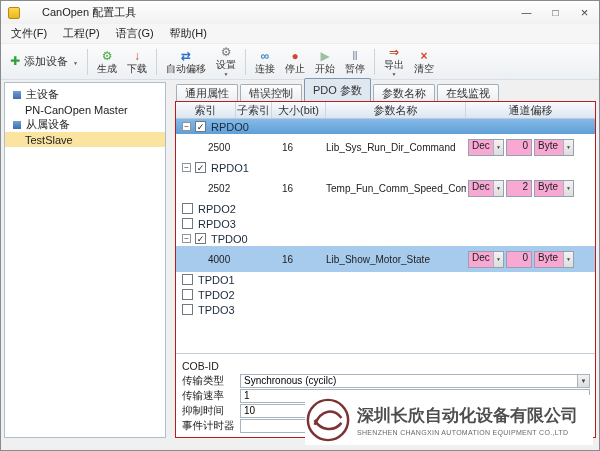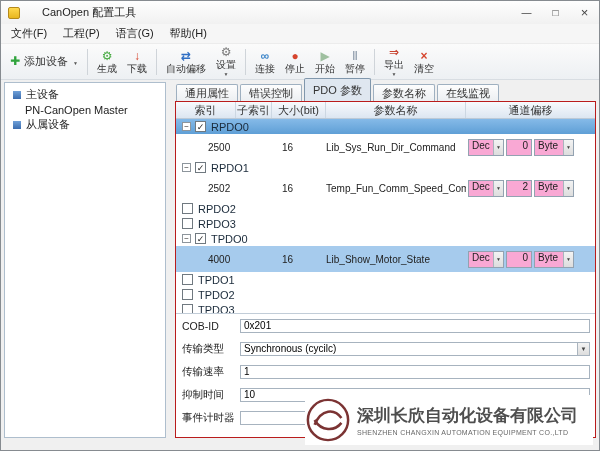--- a/index.html
+++ b/index.html
@@ -53,21 +53,21 @@
   .cell.c1{text-align:center}
   .cell.c2{padding-left:10px}
   .cell.c4{display:flex;align-items:center;gap:2px;padding-left:2px;overflow:visible}
   .mini{height:17px;border:1px solid #93a2b1;background:#f9a8d4;display:flex;font-size:10px;flex:0 0 auto}
   .mini.sel{padding-left:3px}
   .mini .dd{width:10px;height:100%;margin-left:auto;background:linear-gradient(#f3f3f3,#ddd);border-left:1px solid #aab4be;font-size:5px;display:flex;align-items:center;justify-content:center;color:#444}
   .mini.num{width:26px;justify-content:flex-end;padding-right:3px}
   .w-fmt{width:36px}.w-unit{width:40px}
 
   .form{flex:0 0 auto;border-top:1px solid #c2cdd8;padding:4px 5px 4px 6px;font-size:10.5px;background:#fff}
-  .f-row{display:flex;align-items:center;height:15px;margin-bottom:8px}
+  .f-row{display:flex;align-items:center;height:15px;margin-bottom:0}
   .f-label{width:58px;flex:0 0 auto;color:#222;white-space:nowrap}
   .f-input{flex:1;height:14px;border:1px solid #a7b3bf;background:#fff;display:flex;align-items:center;padding-left:3px;overflow:hidden;font-size:10px}
   .f-input .dd2{width:12px;height:100%;margin-left:auto;background:linear-gradient(#f3f3f3,#ddd);border-left:1px solid #aab4be;font-size:6px;display:flex;align-items:center;justify-content:center;color:#444;flex:0 0 auto}
 
   .watermark{position:absolute;right:6px;bottom:5px;width:288px;height:50px;background:#fff;display:flex;align-items:center;gap:6px;z-index:10}
   .wm-logo{width:46px;height:46px;flex:0 0 auto}
   .wm-cn{font-size:17px;font-weight:bold;color:#4e4e4e;white-space:nowrap}
   .wm-en{font-size:7px;color:#686868;white-space:nowrap;margin-top:2px;letter-spacing:.3px}
 </style>
 </head>
@@ -149,20 +149,23 @@
         <div class="tree-item" style="padding-left: 8px;">
           <span class="tree-bullet"></span>
           <span class="tree-label">主设备</span>
         </div>
         <div class="tree-item" style="padding-left: 20px;">
           <span class="tree-label">PN-CanOpen Master</span>
         </div>
         <div class="tree-item" style="padding-left: 8px;">
           <span class="tree-bullet"></span>
           <span class="tree-label">从属设备</span>
+        </div>
+        <div class="tree-item selected" style="padding-left: 20px;">
+          <span class="tree-label">TestSlave</span>
         </div>
       </div>
     <div class="main">
       <div class="tabbar">
           <div class="tab">通用属性</div>
           <div class="tab">错误控制</div>
           <div class="tab active">PDO 参数</div>
           <div class="tab">参数名称</div>
           <div class="tab">在线监视</div>
         </div>
@@ -258,23 +261,20 @@
               <span class="group-label">TPDO2</span>
             </div>
             <div class="row-group">
               <span class="checkbox"></span>
               <span class="group-label">TPDO3</span>
             </div>
           </div>
         <div class="form">
             <div class="f-row">
               <span class="f-label">COB-ID</span>
-              <div class="f-input">
-                <span class="f-value">0x201</span>
-              </div>
             </div>
             <div class="f-row">
               <span class="f-label">传输类型</span>
               <div class="f-input">
                 <span class="f-value">Synchronous (cycilc)</span>
                 <span class="dd2">▼</span>
               </div>
             </div>
             <div class="f-row">
               <span class="f-label">传输速率</span>

